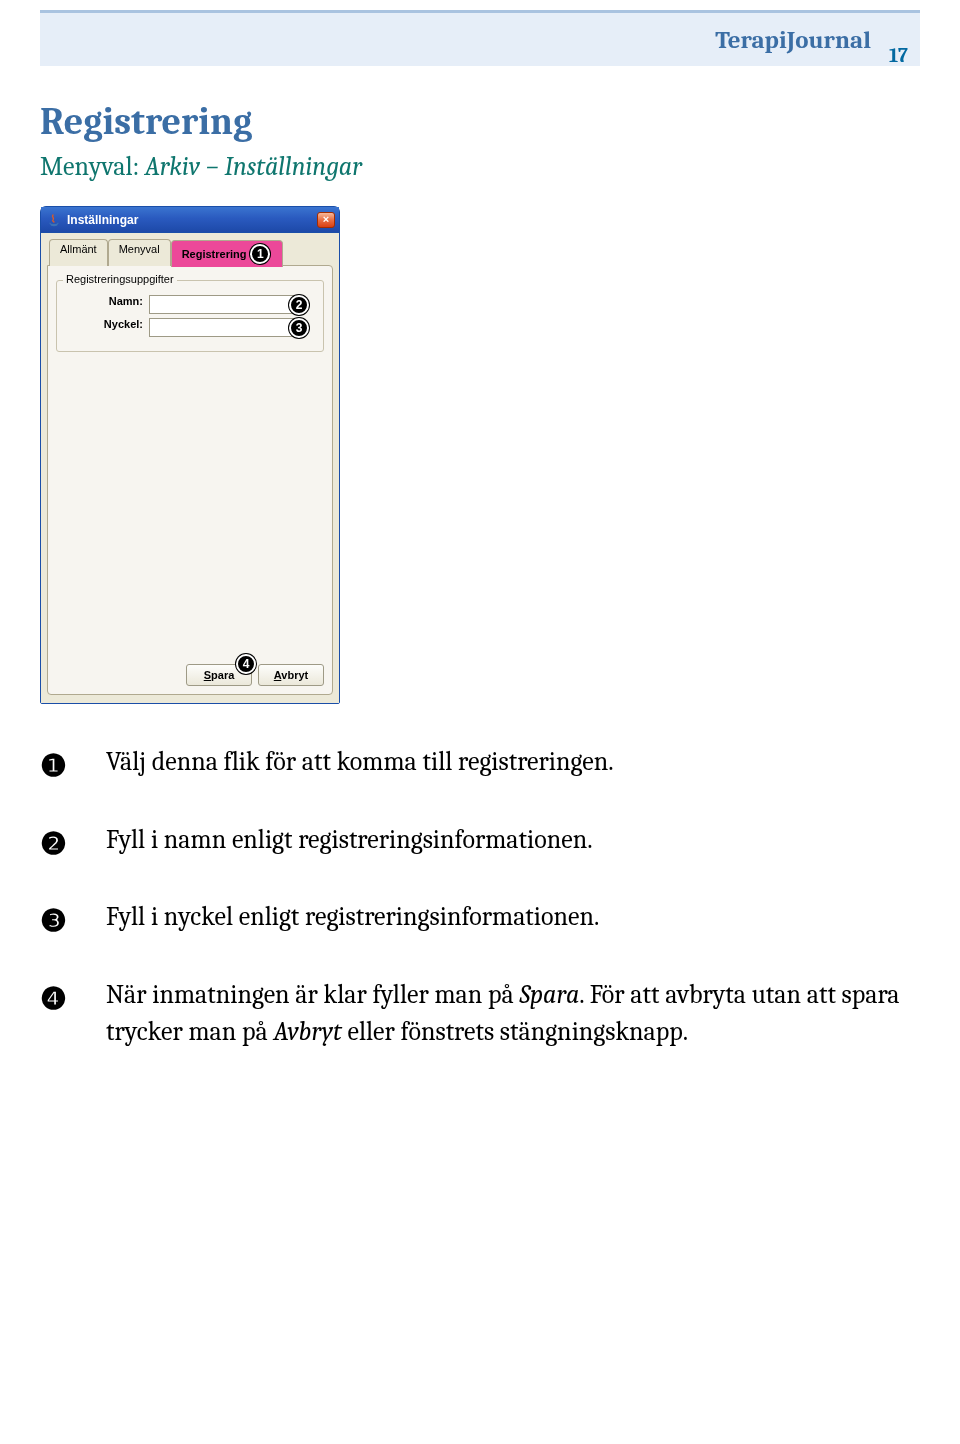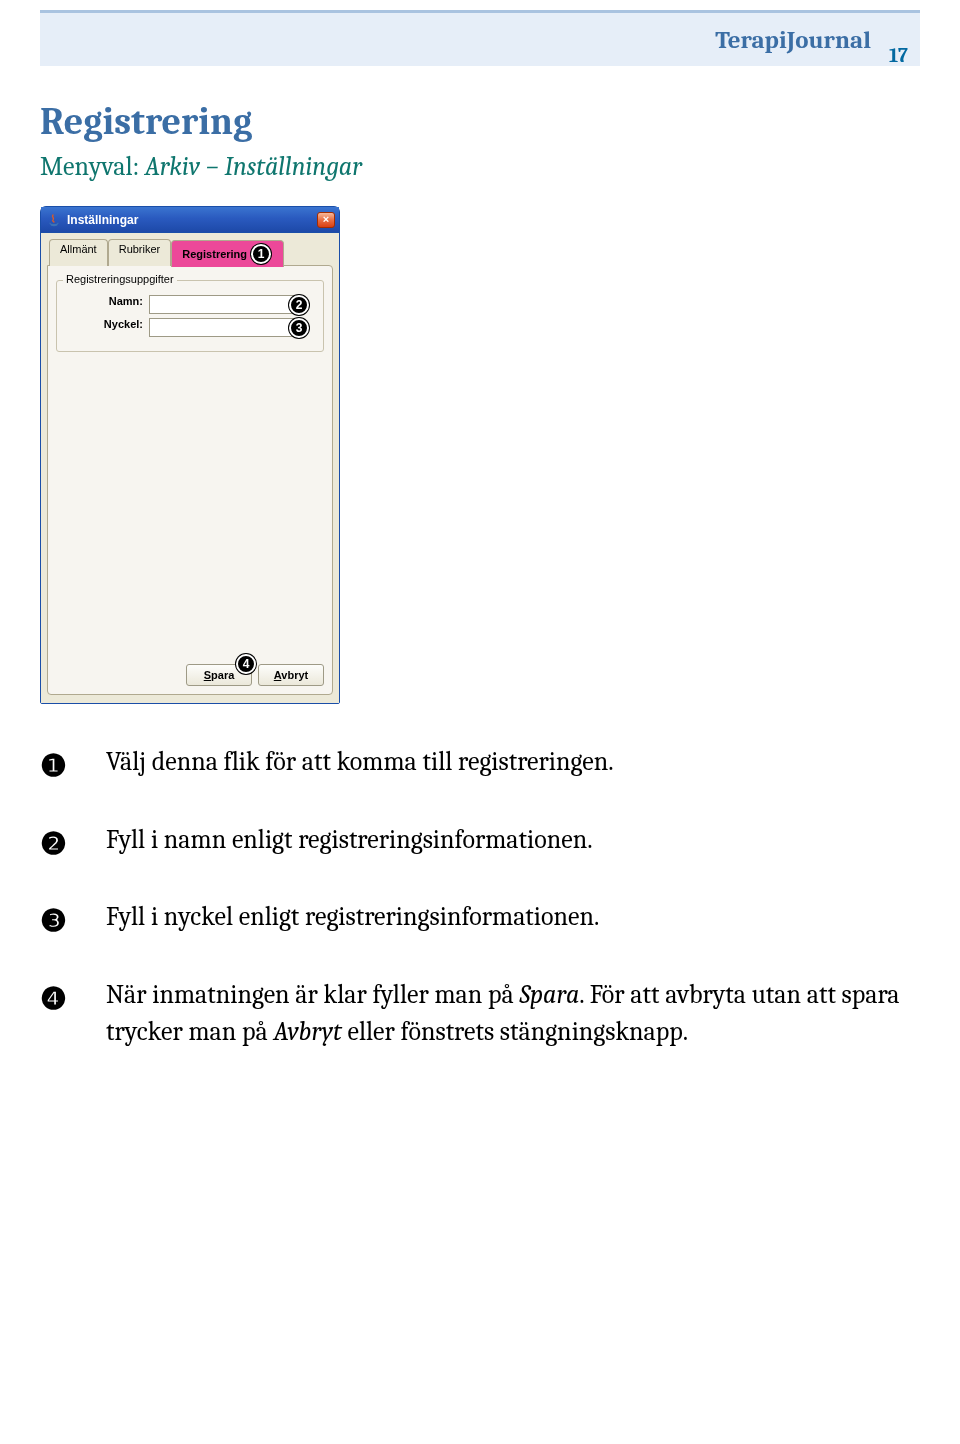--- a/index.html
+++ b/index.html
@@ -291,21 +291,21 @@
               <path d="M6 2 C4 4 8 5 6 7 C5 8 7 9 7 9" stroke="#d85a2a" stroke-width="1.4" fill="none" stroke-linecap="round"></path>
               <path d="M3 10 C3 12 11 12 11 10 M4 11.5 C4 13 10 13 10 11.5" stroke="#3b73b7" stroke-width="1.1" fill="none" stroke-linecap="round"></path>
             </svg>
         </span>
         <span class="dlg-title">Inställningar</span>
         <span class="dlg-close">×</span>
       </div>
       <div class="dlg-body">
         <div class="tab-strip">
           <div class="tab inactive">Allmänt</div>
-          <div class="tab inactive">Rubriker</div>
+          <div class="tab inactive">Menyval</div>
           <div class="tab active">
             <span>Registrering</span><span class="reg-bubble"><span class="bubble">1</span></span>
           </div>
         </div>
         <div class="tab-panel">
           <div class="group">
             <span class="group-legend">Registreringsuppgifter</span>
             <div class="form-row">
               <label>Namn:</label>
               <input type="text" value="" style="">

